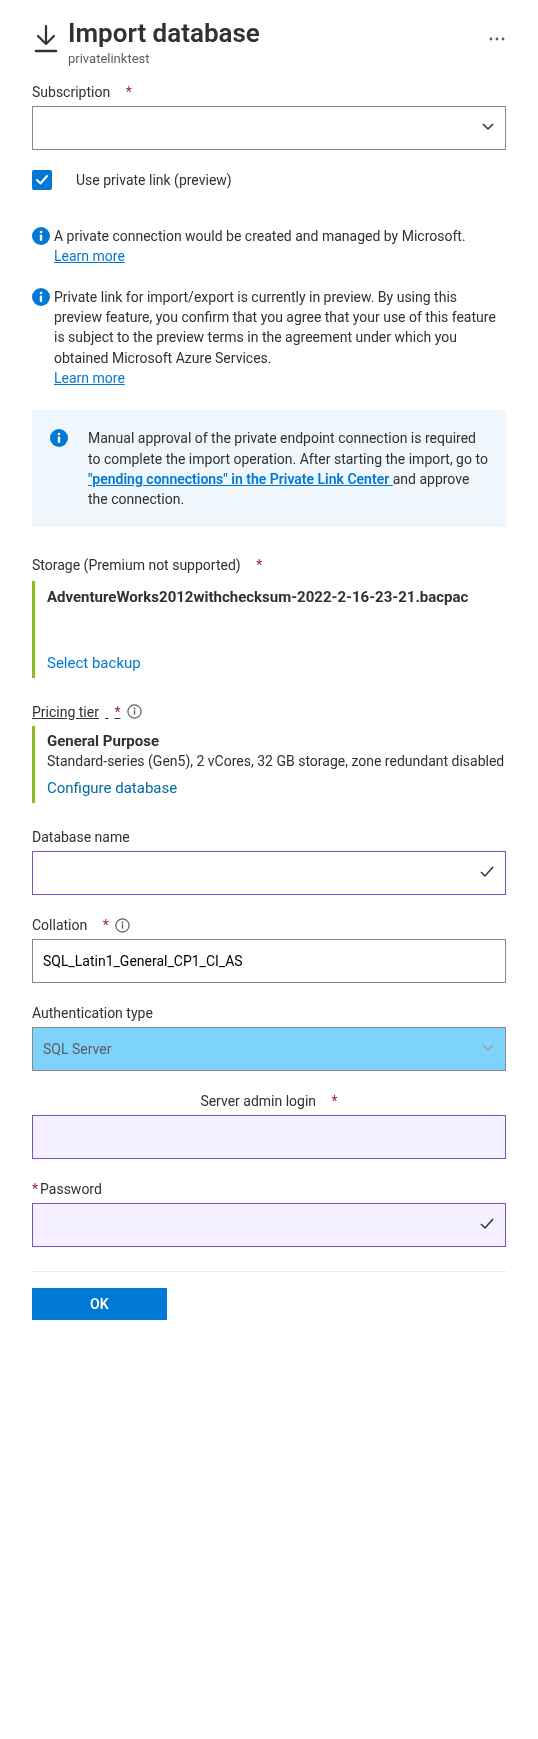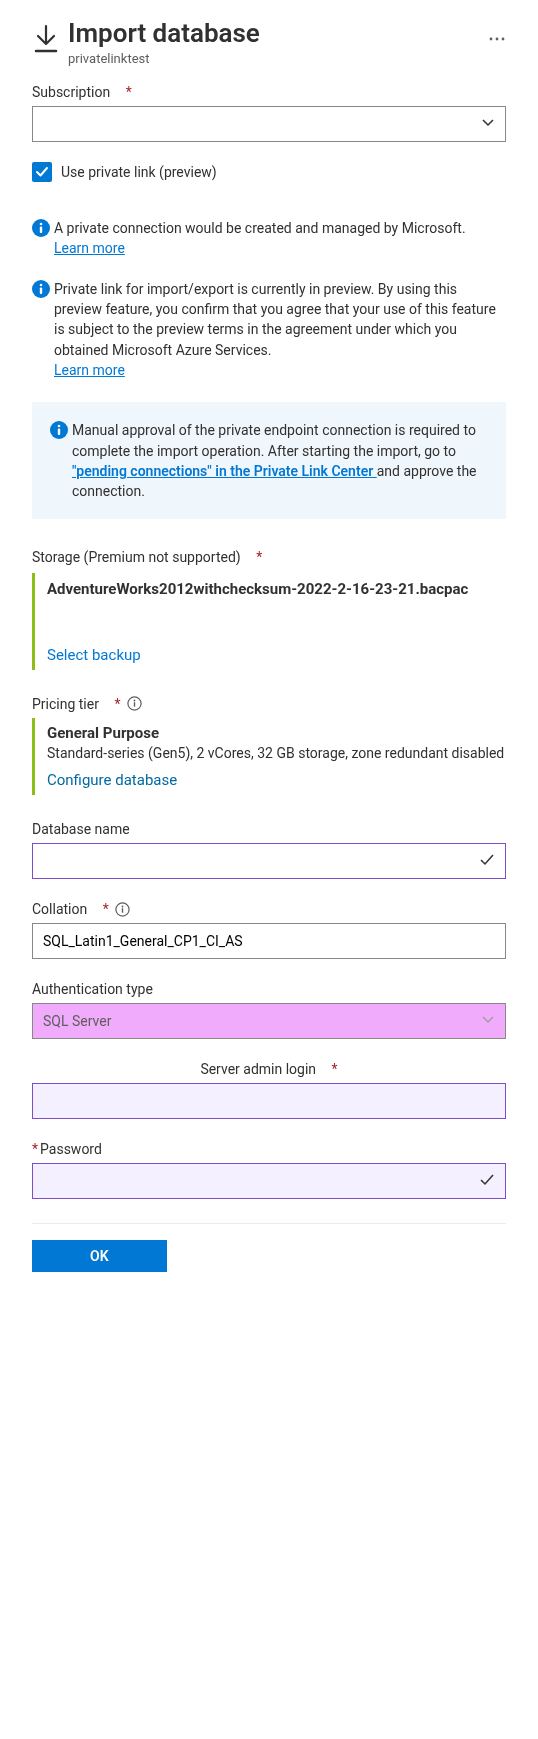--- a/index.html
+++ b/index.html
@@ -48,21 +48,21 @@
     margin-bottom: 6px;
     display: flex;
     align-items: center;
     gap: 6px;
   }
   .required-star {
     color: #a4262c;
   }
   .dropdown, .text-input {
     width: 100%;
-    height: 36px;
+    height: 44px;
     border: 1px solid #8a8886;
     background: #ffffff;
     padding: 0 10px;
     font-size: 14px;
     font-family: inherit;
     display: flex;
     align-items: center;
     justify-content: space-between;
     cursor: pointer;
   }
@@ -74,28 +74,28 @@
   }
   .text-input input {
     border: none;
     outline: none;
     width: 100%;
     font-size: 14px;
     font-family: inherit;
     background: transparent;
   }
   .disabled-dropdown {
-    background: #f0abfc;
+    background: #7dd3fc;
     color: #605e5c;
     cursor: default;
   }
   .checkbox-row {
     display: flex;
     align-items: center;
-    gap: 9px;
+    gap: 24px;
     margin-top: 20px;
     margin-bottom: 36px;
   }
   .checkbox {
     width: 20px;
     height: 20px;
     background: #0078d4;
     border-radius: 2px;
     display: flex;
     align-items: center;
@@ -124,21 +124,21 @@
   .link-block {
     color: #0078d4;
     text-decoration: underline;
     cursor: pointer;
     font-weight: 600;
   }
   .callout-box {
     background: #eff6fc;
     padding: 18px;
     display: flex;
-    gap: 4px;
+    gap: 20px;
     margin-top: 22px;
     margin-bottom: 30px;
   }
   .callout-text {
     font-size: 14px;
     line-height: 1.45;
   }
   .section-label {
     margin-top: 10px;
     margin-bottom: 8px;
@@ -295,21 +295,21 @@
 </div>
 
 <div class="field-label section-label">
   <span>Storage (Premium not supported)</span>&nbsp;<span class="required-star">*</span>
 </div>
 <div class="left-bar-block">
   <div class="storage-file">AdventureWorks2012withchecksum-2022-2-16-23-21.bacpac</div>
   <span class="action-link">Select backup</span>
 </div>
 
-<div class="field-label" style="margin-top:26px;">
+<div class="field-label" style="margin-top:26px;text-decoration:underline;">
   <span>Pricing tier</span>&nbsp;<span class="required-star">*</span>
   <span class="info-circle">
     <svg width="15" height="15" viewBox="0 0 15 15">
         <circle cx="7.5" cy="7.5" r="6.6" stroke="#605e5c" stroke-width="1.2" fill="none"></circle>
         <circle cx="7.5" cy="4.5" r="0.9" fill="#605e5c"></circle>
         <rect x="6.8" y="6.2" width="1.4" height="4.5" fill="#605e5c"></rect>
       </svg>
   </span>
 </div>
 <div class="left-bar-block">

